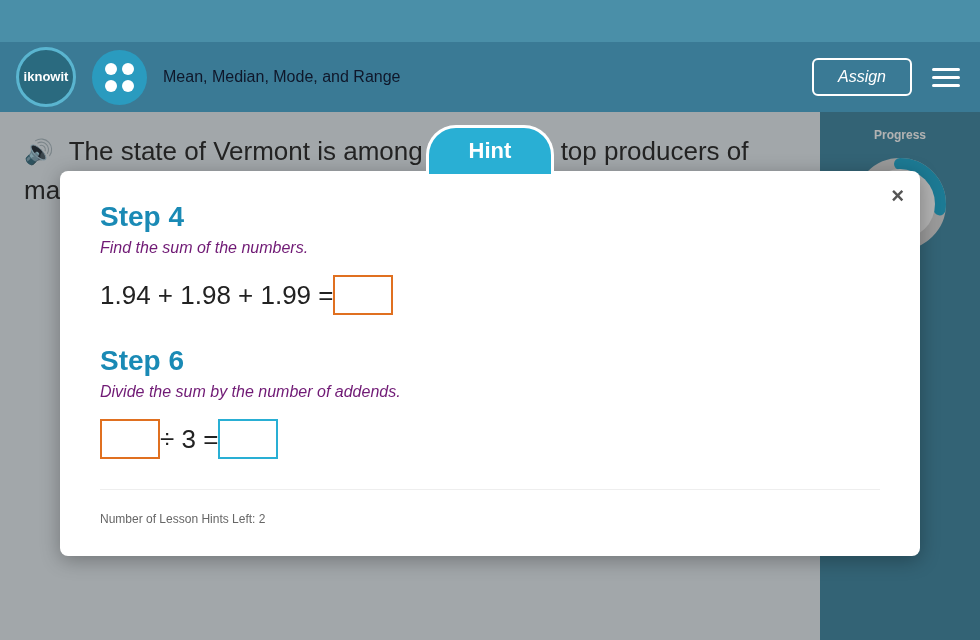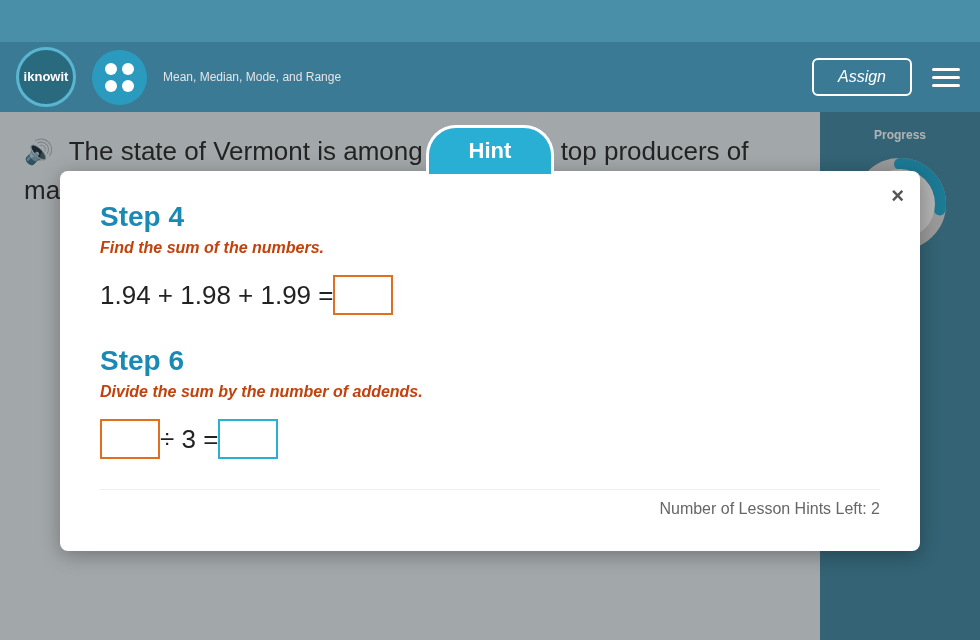--- a/index.html
+++ b/index.html
@@ -60,22 +60,22 @@
     }
 
     .dot {
       width: 12px;
       height: 12px;
       background: white;
       border-radius: 50%;
     }
 
     .header-title {
-      color: #e5e5e5;
-      font-size: 12px;
+      color: #0f172a;
+      font-size: 16px;
       font-weight: normal;
       flex: 1;
     }
 
     .assign-btn {
       background: transparent;
       border: 2px solid white;
       color: white;
       padding: 8px 24px;
       border-radius: 6px;
@@ -224,25 +224,24 @@
     }
 
     .step-title {
       color: #1a8ab5;
       font-size: 28px;
       font-weight: bold;
       margin-bottom: 6px;
     }
 
     .step-desc {
-      color: #c2410c;
+      color: #701a75;
       font-style: italic;
       font-size: 16px;
       margin-bottom: 18px;
-      font-weight: bold;
     }
 
     .step-equation {
       font-size: 26px;
       color: #222;
       display: flex;
       align-items: center;
       margin-bottom: 30px;
     }
 
@@ -254,25 +253,25 @@
     }
 
     .answer-box-blue {
       border: 2px solid #29afd4;
       width: 60px;
       height: 40px;
       display: inline-block;
     }
 
     .hints-left {
-      text-align: right;
+      text-align: left;
       color: #666;
-      font-size: 16px;
+      font-size: 12px;
       margin-top: 20px;
-      padding-top: 10px;
+      padding-top: 22px;
       border-top: 1px solid #eee;
     }
   </style>
 </head>
 <body>
 
 <div class="header">
   <div class="logo-box">
     <span class="logo-text">iknowit</span>
   </div>

